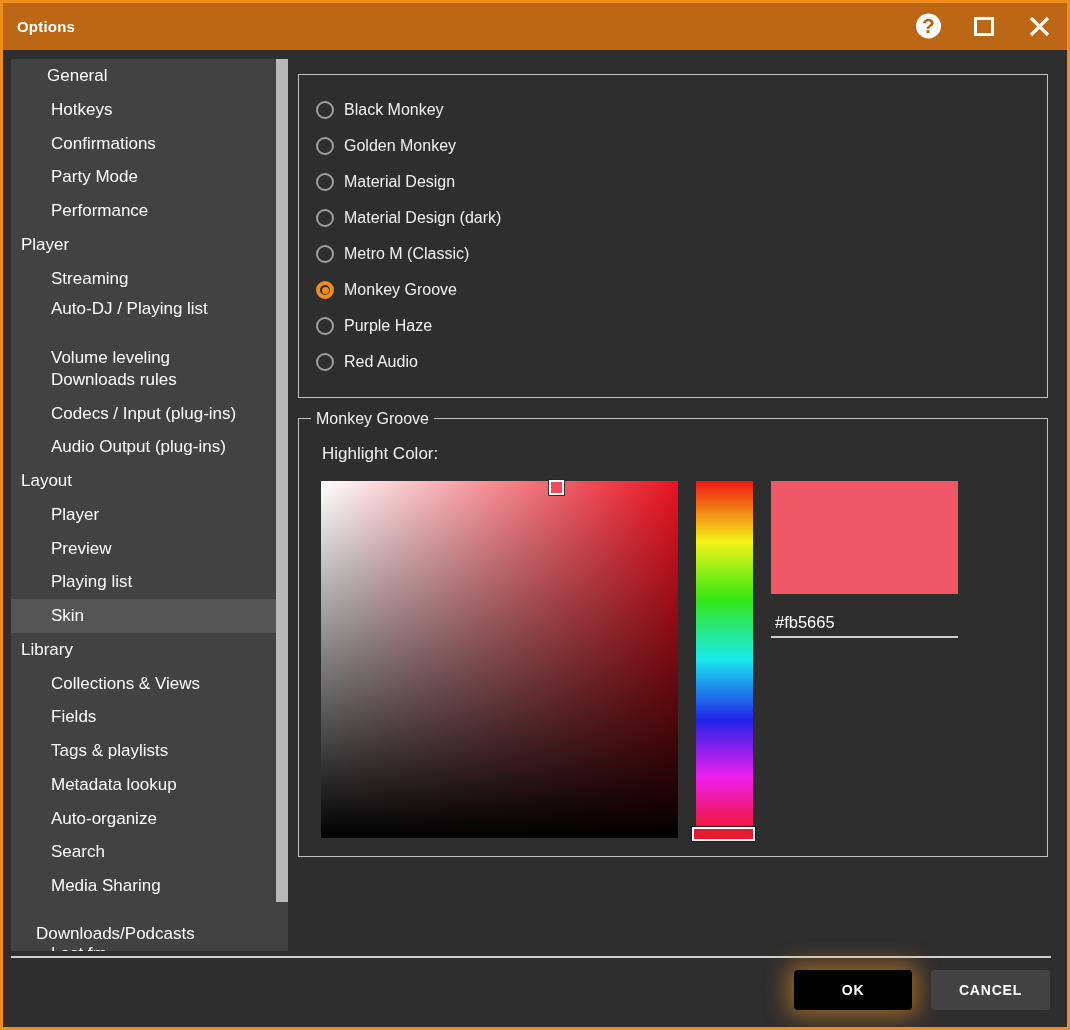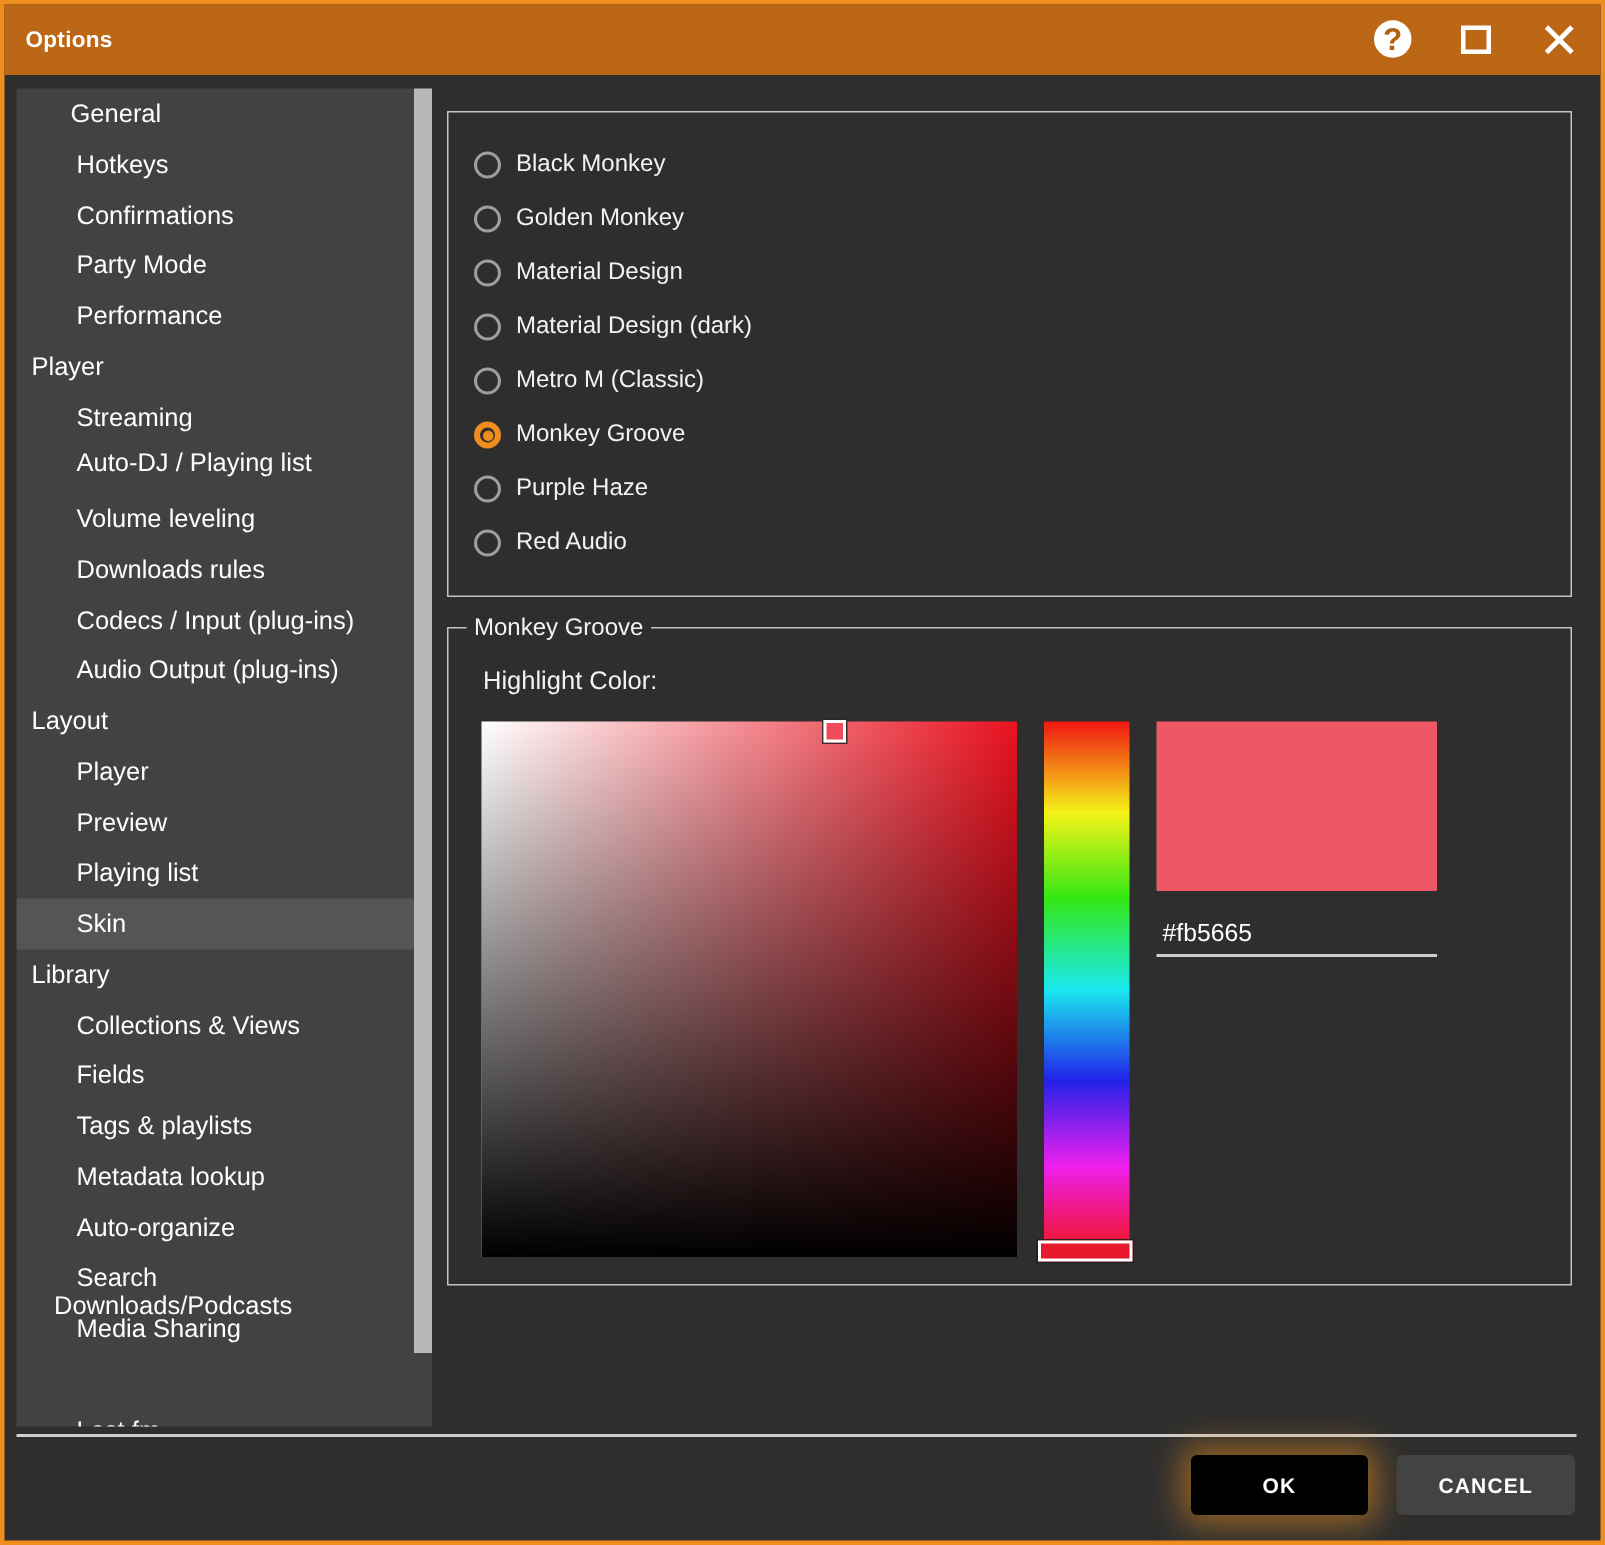--- a/index.html
+++ b/index.html
@@ -40,38 +40,38 @@
 
 <div class="sidebar">
   <div class="nav-item nav-top" style="top:0px;padding-left:36px;">General</div>
   <div class="nav-item nav-sub" style="top:33.75px;">Hotkeys</div>
   <div class="nav-item nav-sub" style="top:67.5px;">Confirmations</div>
   <div class="nav-item nav-sub" style="top:101.25px;">Party Mode</div>
   <div class="nav-item nav-sub" style="top:135px;">Performance</div>
   <div class="nav-item nav-top" style="top:168.75px;">Player</div>
   <div class="nav-item nav-sub" style="top:202.5px;">Streaming</div>
   <div class="nav-item nav-sub" style="top:233px;">Auto-DJ / Playing list</div>
-  <div class="nav-item nav-sub" style="top:270px;">Volume leveling</div>
+  <div class="nav-item nav-sub" style="top:282px;">Volume leveling</div>
   <div class="nav-item nav-sub" style="top:303.75px;">Downloads rules</div>
   <div class="nav-item nav-sub" style="top:337.5px;">Codecs / Input (plug-ins)</div>
   <div class="nav-item nav-sub" style="top:371.25px;">Audio Output (plug-ins)</div>
   <div class="nav-item nav-top" style="top:405px;">Layout</div>
   <div class="nav-item nav-sub" style="top:438.75px;">Player</div>
   <div class="nav-item nav-sub" style="top:472.5px;">Preview</div>
   <div class="nav-item nav-sub" style="top:506.25px;">Playing list</div>
   <div class="nav-item nav-sub nav-sel" style="top:540px;">Skin</div>
   <div class="nav-item nav-sub" style="top:607.5px;">Collections &amp; Views</div>
   <div class="nav-item nav-top" style="top:573.75px;">Library</div>
   <div class="nav-item nav-sub" style="top:641.25px;">Fields</div>
   <div class="nav-item nav-sub" style="top:675px;">Tags &amp; playlists</div>
   <div class="nav-item nav-sub" style="top:708.75px;">Metadata lookup</div>
   <div class="nav-item nav-sub" style="top:742.5px;">Auto-organize</div>
   <div class="nav-item nav-sub" style="top:776.25px;">Search</div>
   <div class="nav-item nav-sub" style="top:810px;">Media Sharing</div>
-  <div class="nav-item nav-sub" style="top:795px;padding-left:25px;">Downloads/Podcasts</div>
+  <div class="nav-item nav-sub" style="top:858px;padding-left:25px;">Downloads/Podcasts</div>
   <div class="nav-item nav-sub" style="top:877.5px;">Last.fm</div>
 </div>
 <div class="scroll-thumb"></div>
 
 <div class="gbox" style="left:298px; top:74px; width:750px; height:324px;"></div>
 <div class="abs" style="left:298px; top:92px;">
   <div class="radio-row" style="top:0px;">
     <span class="radio-circ"></span>
       <span class="radio-lab">Black Monkey</span>
   </div>

